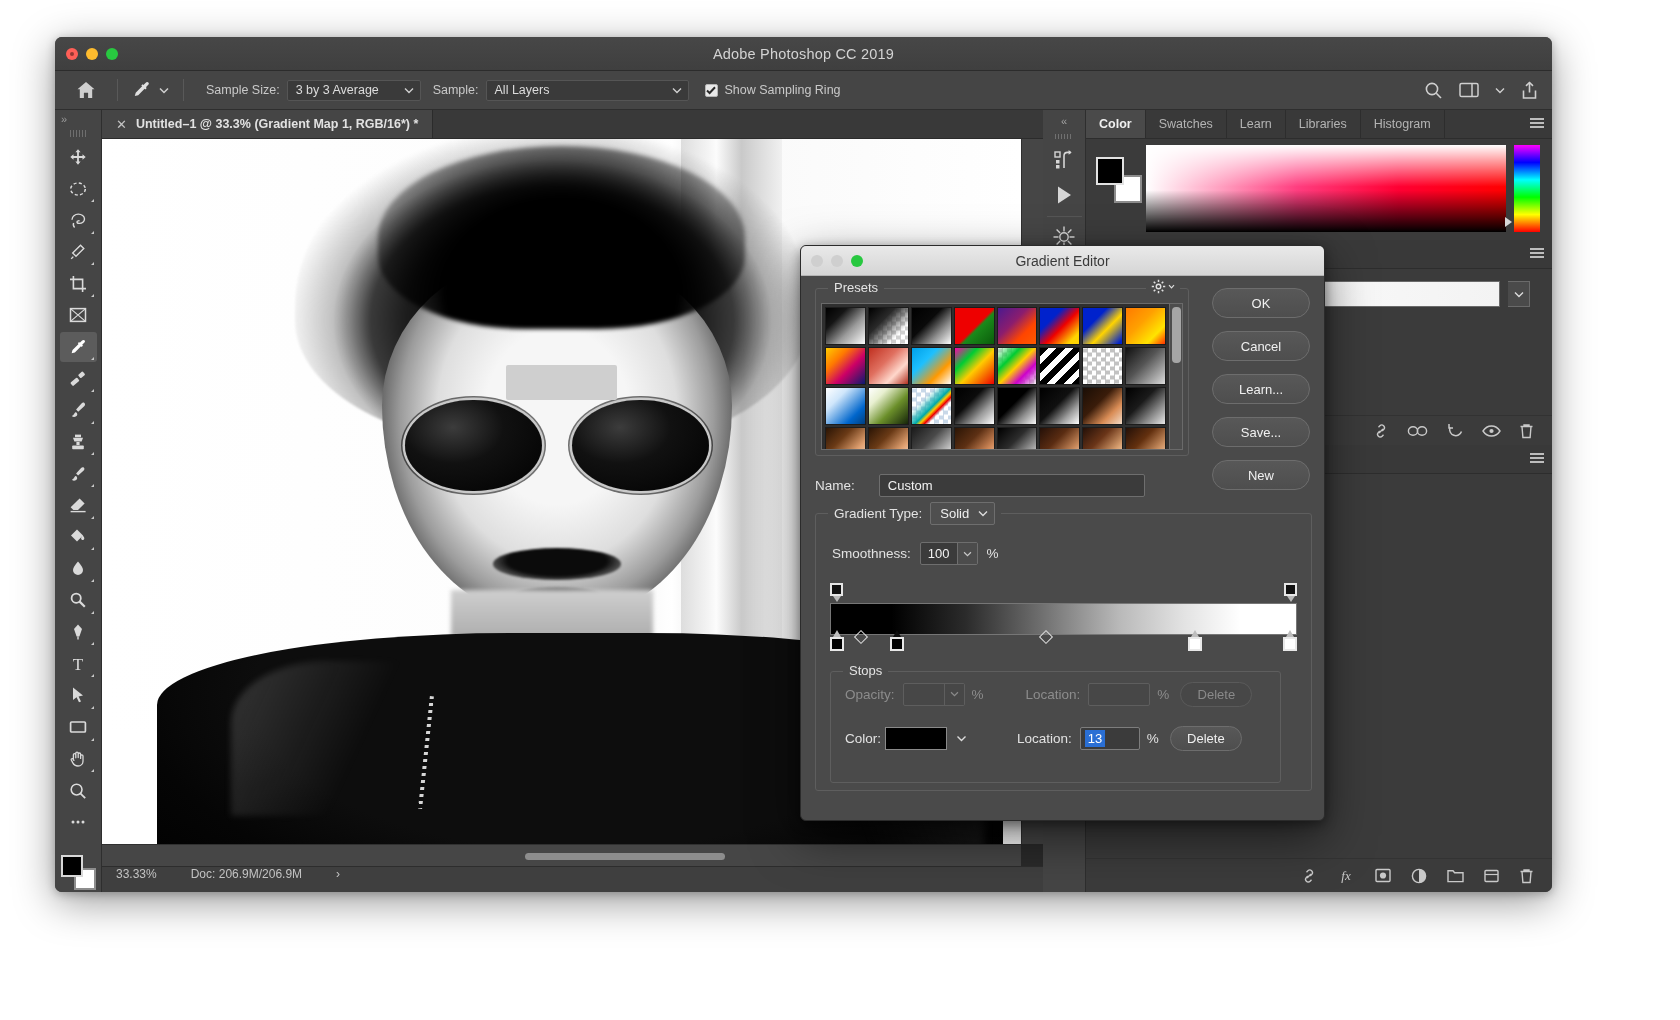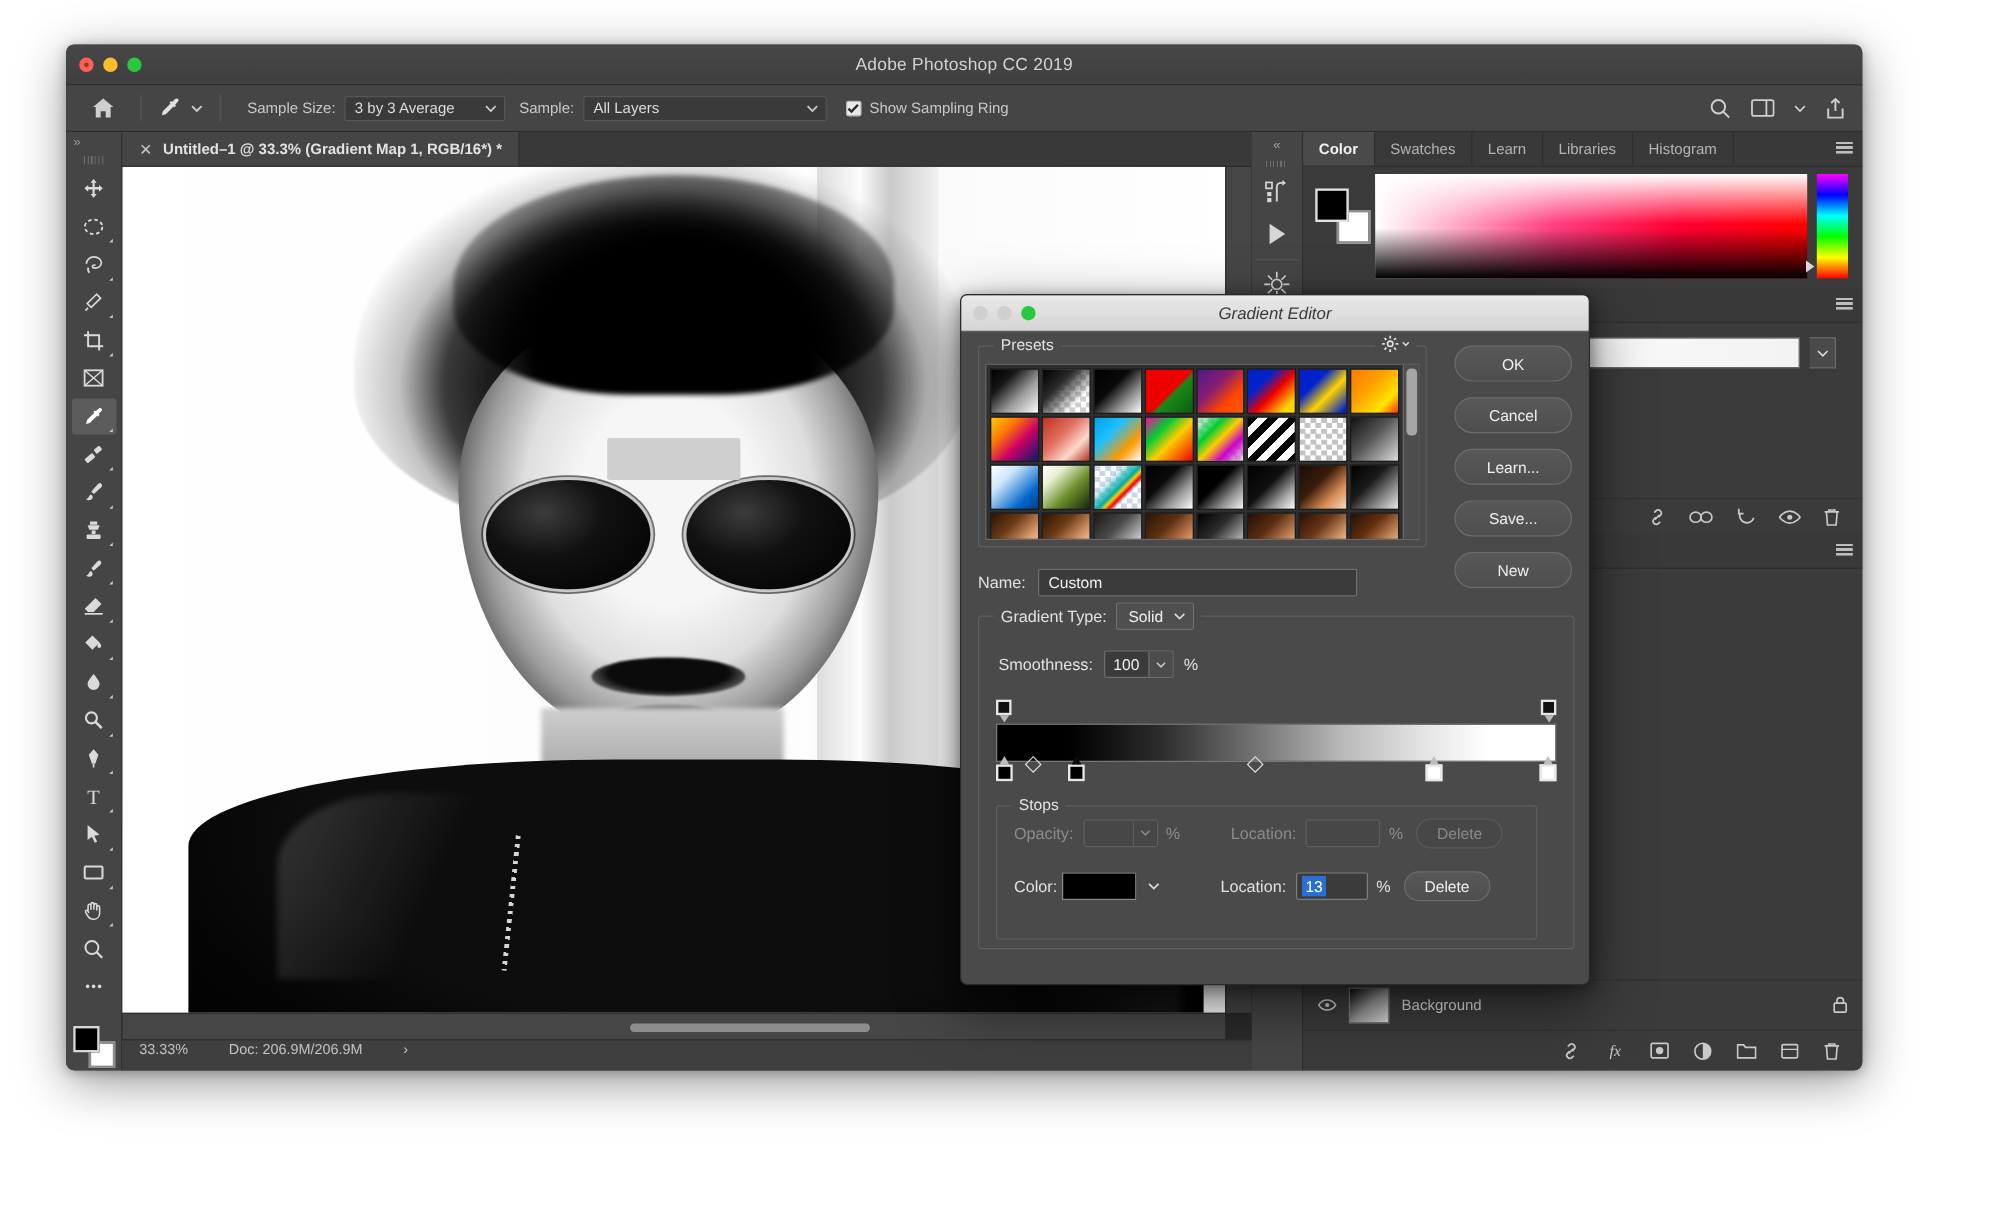--- a/index.html
+++ b/index.html
@@ -210,21 +210,21 @@
     position: absolute; left: 800px; top: 245px; width: 525px; height: 576px;
     background: #4a4a4a; border-radius: 6px; overflow: hidden;
     box-shadow: 0 16px 48px rgba(0,0,0,.55), 0 3px 12px rgba(0,0,0,.4);
     border: 1px solid #2b2b2b;
   }
   .ge-titlebar { position: relative; height: 30px;
     background: linear-gradient(#e9e9e9,#d5d5d5); border-bottom: 1px solid #b4b4b4; }
   .ge-traffic { position: absolute; left: 10px; top: 9px; display: flex; gap: 8px; }
   .ge-light { width: 12px; height: 12px; border-radius: 50%; background: #cfcfcf; }
   .ge-light.green { background: #28c840; }
-  .ge-title { line-height: 30px; text-align: center; color: #3a3a3a; font-size: 14px; font-style: italic; }
+  .ge-title { line-height: 30px; text-align: center; color: #3a3a3a; font-size: 14px; }
   .ge-body { position: relative; padding: 12px 14px 0 14px; height: 546px; }
 
   .group { border: 1px solid #5e5e5e; border-radius: 3px; position: relative; }
   .group-label { position: absolute; top: -9px; left: 12px; background: #4a4a4a;
     padding: 0 6px; color: #e3e3e3; font-size: 13px; }
   .presets-group { width: 374px; height: 168px; }
   .gear { position: absolute; right: 8px; top: -10px; background: #4a4a4a; padding: 0 5px;
     display: flex; align-items: center; gap: 2px; }
   .presets-well { position: absolute; left: 5px; top: 14px; right: 5px; bottom: 5px;
     background: #2f2f2f; border: 1px solid #6a6a6a; display: flex; }
@@ -235,21 +235,21 @@
   .ge-scroll .thumb { position: absolute; left: 2px; top: 3px; width: 9px; height: 56px;
     background: #a6a6a6; border-radius: 4px; }
 
   .ge-buttons { position: absolute; right: 14px; top: 12px; width: 98px; }
   .ge-btn { width: 98px; height: 30px; margin-bottom: 13px; border-radius: 15px;
     background: linear-gradient(#585858,#4e4e4e); border: 1px solid #6d6d6d;
     color: #f0f0f0; font-size: 13px; display: flex; align-items: center; justify-content: center; }
   .ge-btn.new { margin-top: 11px; }
   .ge-label { color: #e2e2e2; font-size: 13.5px; }
   .ge-label.dim { color: #8c8c8c; }
-  .name-row { margin-top: 18px; display: flex; align-items: center; gap: 10px; }
+  .name-row { margin-top: 18px; display: flex; align-items: center; gap: 24px; }
   .name-input { width: 266px; height: 23px; background: #3b3b3b; border: 1px solid #6e6e6e;
     border-radius: 2px; color: #f2f2f2; font-size: 13px; display: flex; align-items: center; padding: 0 8px; }
 
   .gt-group { margin-top: 16px; width: 497px; height: 278px; }
   .gt-inner { padding: 14px 14px 0 14px; }
   .gtype-row { position: absolute; top: -12px; left: 12px; background: #4a4a4a; padding: 0 6px;
     display: flex; align-items: center; gap: 8px; }
   .mini-select { height: 23px; background: #4f4f4f; border: 1px solid #6e6e6e; border-radius: 2px;
     display: flex; align-items: center; padding: 0 6px 0 9px; color: #f0f0f0; font-size: 13px; gap: 9px; }
   .smooth-row { display: flex; align-items: center; gap: 9px; margin-top: 14px; margin-left: 2px; }
@@ -674,32 +674,20 @@
           </div>
 
           <div class="panel-tabs">
             <div class="panel-menu">
                 <div class="hamb"></div>
               </div>
           </div>
 
           <div style="flex:1"></div>
 
-          <div class="layer-row">
-            <svg width="16" height="13" viewBox="0 0 19 14">
-                <path d="M1 7s3.2-5 8.5-5S18 7 18 7s-3.2 5-8.5 5S1 7 1 7z" stroke="#d0d0d0" stroke-width="1.4" fill="none"></path>
-                <circle cx="9.5" cy="7" r="2.1" fill="#d0d0d0"></circle>
-              </svg>
-            <div class="layer-thumb"></div>
-            <span class="layer-name">Background</span>
-            <svg width="13" height="15" viewBox="0 0 13 15">
-                <rect x="1.5" y="6" width="10" height="7.5" rx="1" stroke="#c9c9c9" stroke-width="1.4" fill="none"></rect>
-                <path d="M3.8 6V4a2.7 2.7 0 015.4 0v2" stroke="#c9c9c9" stroke-width="1.4" fill="none"></path>
-              </svg>
-          </div>
 
           <div class="layers-bottom">
             <svg width="16" height="16" viewBox="0 0 16 16">
                 <path d="M6 10l4-4M5.5 4.2l1.4-1.4a2.6 2.6 0 013.7 3.7L9.2 7.9M6.8 8.1L5.4 9.5a2.6 2.6 0 003.7 3.7l1.4-1.4" stroke="#c9c9c9" stroke-width="1.4" fill="none"></path>
               </svg>
             <svg width="18" height="15" viewBox="0 0 18 15">
                 <text x="9" y="12" font-family="Liberation Serif, serif" font-style="italic" font-size="13" fill="#c9c9c9" text-anchor="middle">fx</text>
               </svg>
             <svg width="16" height="15" viewBox="0 0 16 15">
                 <rect x="1" y="1.5" width="14" height="12" rx="1" stroke="#c9c9c9" stroke-width="1.4" fill="none"></rect>

